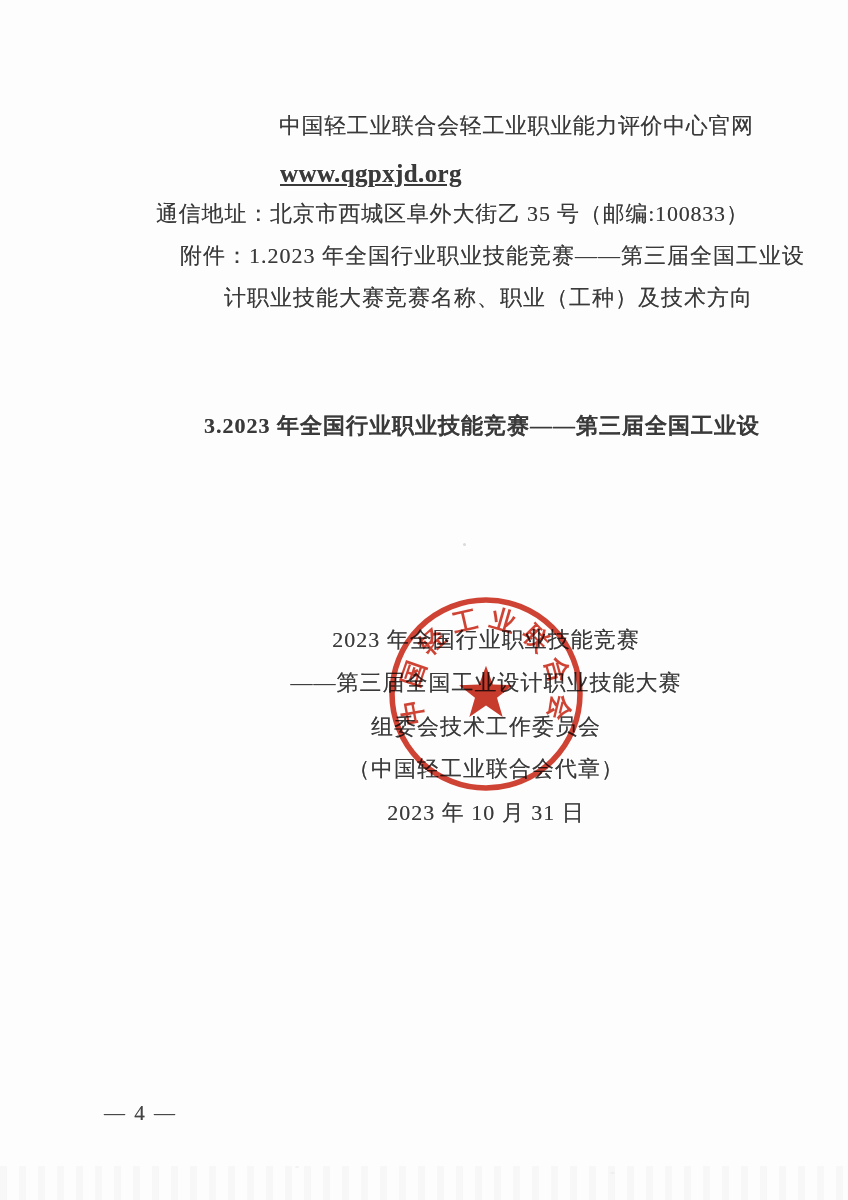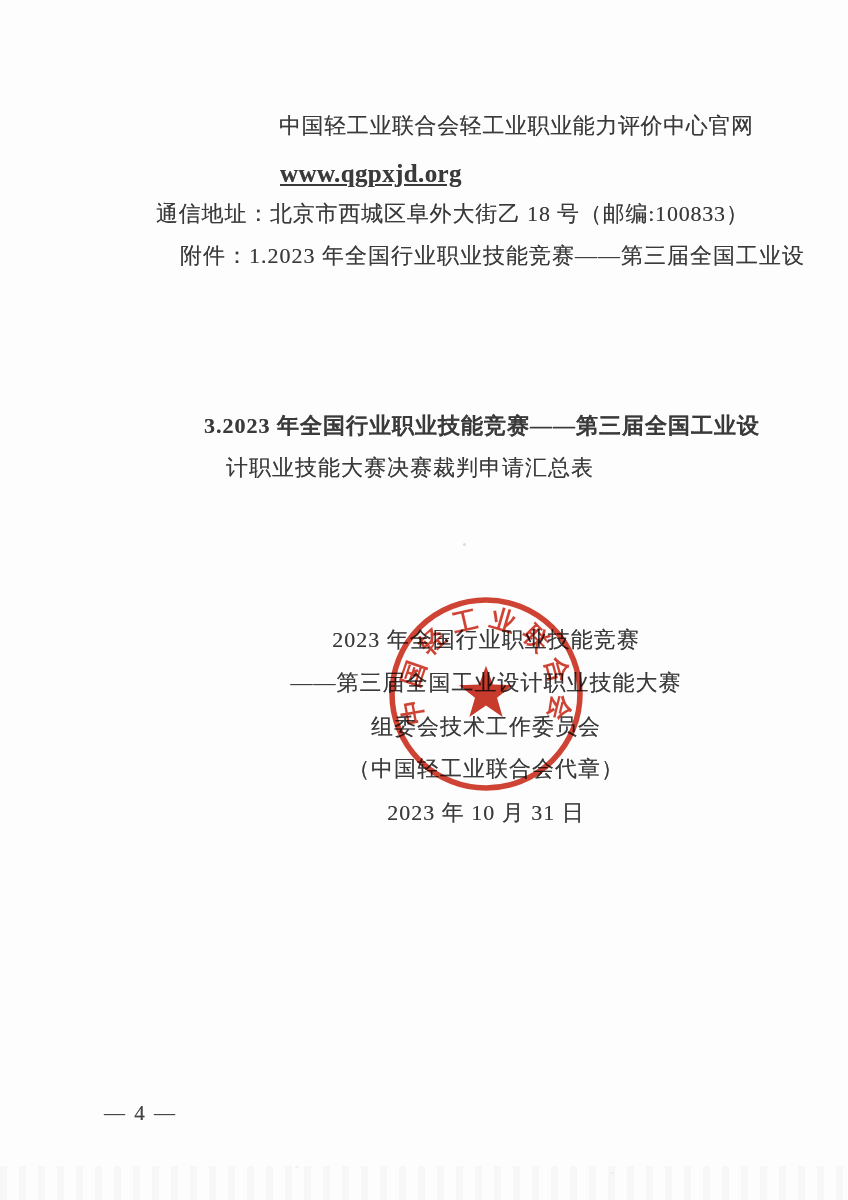--- a/index.html
+++ b/index.html
@@ -66,25 +66,25 @@
       rgba(150,155,160,0.06) 0 7px, rgba(255,255,255,0) 7px 19px);
   }
 </style>
 </head>
 <body>
 
 <div class="page">
 
   <div class="line org-line">中国轻工业联合会轻工业职业能力评价中心官网</div>
   <div class="line url-line">www.qgpxjd.org</div>
-  <div class="line addr-line">通信地址：北京市西城区阜外大街乙 18 号（邮编:100833）</div>
+  <div class="line addr-line">通信地址：北京市西城区阜外大街乙 35 号（邮编:100833）</div>
 
   <div class="line al0">附件：1.2023 年全国行业职业技能竞赛——第三届全国工业设</div>
+  <div class="line al1">计职业技能大赛竞赛名称、职业（工种）及技术方向</div>
   <div class="line al4">3.2023 年全国行业职业技能竞赛——第三届全国工业设</div>
-  <div class="line al5">计职业技能大赛决赛裁判申请汇总表</div>
 
   <div class="line sig sl0">2023 年全国行业职业技能竞赛</div>
   <div class="line sig sl1">——第三届全国工业设计职业技能大赛</div>
   <div class="line sig sl2">组委会技术工作委员会</div>
   <div class="line sig sl3">（中国轻工业联合会代章）</div>
   <div class="line sig sl4">2023 年 10 月 31 日</div>
 
   <svg class="seal" viewBox="0 0 192 192">
     <circle class="seal-ring" cx="96" cy="96" r="93" stroke="#cd3322"></circle>
     <polygon points="96,68 102.8,86.7 122.6,87.3 106.9,99.6 112.5,118.7 96,107.5 79.5,118.7 85.1,99.6 69.4,87.3 89.2,86.7" fill="#c52a1b"></polygon>

